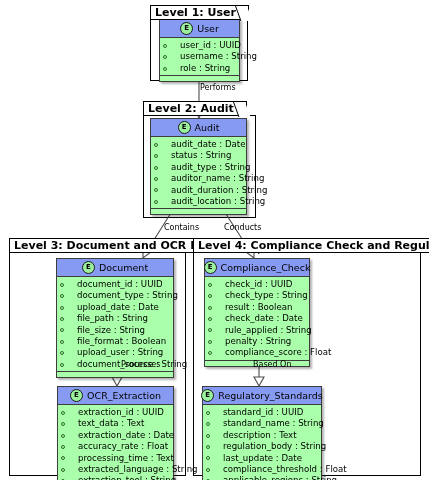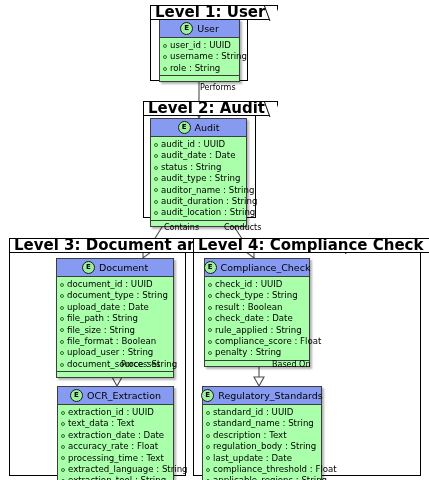--- a/index.html
+++ b/index.html
@@ -14,21 +14,21 @@
 
   
   .pkg{position:absolute;box-sizing:border-box;}
   .pkg-tab{
     position:absolute;left:0;top:0;
     height:15px;
     box-sizing:border-box;
     border:1px solid #000;
     background:#fff;
     padding:0 12px 0 4px;
-    font-size:15px;
+    font-size:11px;
     font-weight:bold;
     line-height:13px;
     color:#000;
     white-space:nowrap;
     z-index:4;
   }
   .pkg-tab::after{
     content:"";
     position:absolute;
     right:1px;top:0px;
@@ -77,21 +77,21 @@
     font-size:7px;font-weight:bold;line-height:1;color:#000;
     flex:0 0 auto;
   }
   .ent-attrs{
     padding:2px 3px 1px 3px;
     background:#aaffaa;
   }
   .attr{
     display:flex;
     align-items:center;
-    gap:3px;
+    gap:13px;
     font-size:8.6px;
     line-height:11.4px;
     color:#000;
     white-space:nowrap;
   }
   .attr-dot{
     width:4px;height:4px;
     border-radius:50%;
     border:1px solid #2a6b2a;
     background:transparent;
@@ -147,21 +147,21 @@
     <g>
       <line x1="259" y1="351" x2="259" y2="378"></line>
       <polygon class="arrowhead" points="259,386 254,377 264,377"></polygon>
     </g>
   </svg>
 
   <div class="conn-label" style="left:200px;top:83px;">Performs</div>
   <div class="conn-label" style="left:164px;top:223px;">Contains</div>
   <div class="conn-label" style="left:224px;top:223px;">Conducts</div>
   <div class="conn-label" style="left:121px;top:360px;">Processes</div>
-  <div class="conn-label" style="left:272px;top:360px;">Based On</div>
+  <div class="conn-label" style="left:253px;top:360px;">Based On</div>
 
   <div class="pkg" style="left:150px;top:5px;width:98px;height:72px;">
     <div class="pkg-tab">
       <span>Level 1: User</span>
     </div>
     <div class="pkg-body" style="top:14px;width:98px;height:62px;"></div>
   </div>
 
   <div class="entity" style="left:159px;top:19px;width:81px;">
     <div class="ent-head">
@@ -193,24 +193,20 @@
   </div>
 
   <div class="entity" style="left:150px;top:118px;width:97px;">
     <div class="ent-head">
       <span class="ent-icon">E</span>
       <span>Audit</span>
     </div>
     <div class="ent-attrs">
       <div class="attr">
         <span class="attr-dot"></span>
-        <span>audit_id : UUID</span>
-      </div>
-      <div class="attr">
-        <span class="attr-dot"></span>
         <span>audit_date : Date</span>
       </div>
       <div class="attr">
         <span class="attr-dot"></span>
         <span>status : String</span>
       </div>
       <div class="attr">
         <span class="attr-dot"></span>
         <span>audit_type : String</span>
       </div>
@@ -345,26 +341,26 @@
       <div class="attr">
         <span class="attr-dot"></span>
         <span>check_date : Date</span>
       </div>
       <div class="attr">
         <span class="attr-dot"></span>
         <span>rule_applied : String</span>
       </div>
       <div class="attr">
         <span class="attr-dot"></span>
+        <span>penalty : String</span>
+      </div>
+      <div class="attr">
+        <span class="attr-dot"></span>
         <span>compliance_score : Float</span>
       </div>
-      <div class="attr">
-        <span class="attr-dot"></span>
-        <span>penalty : String</span>
-      </div>
     </div>
     <div class="ent-methods"></div>
   </div>
 
   <div class="entity" style="left:202px;top:386px;width:120px;">
     <div class="ent-head">
       <span class="ent-icon">E</span>
       <span>Regulatory_Standards</span>
     </div>
     <div class="ent-attrs">

